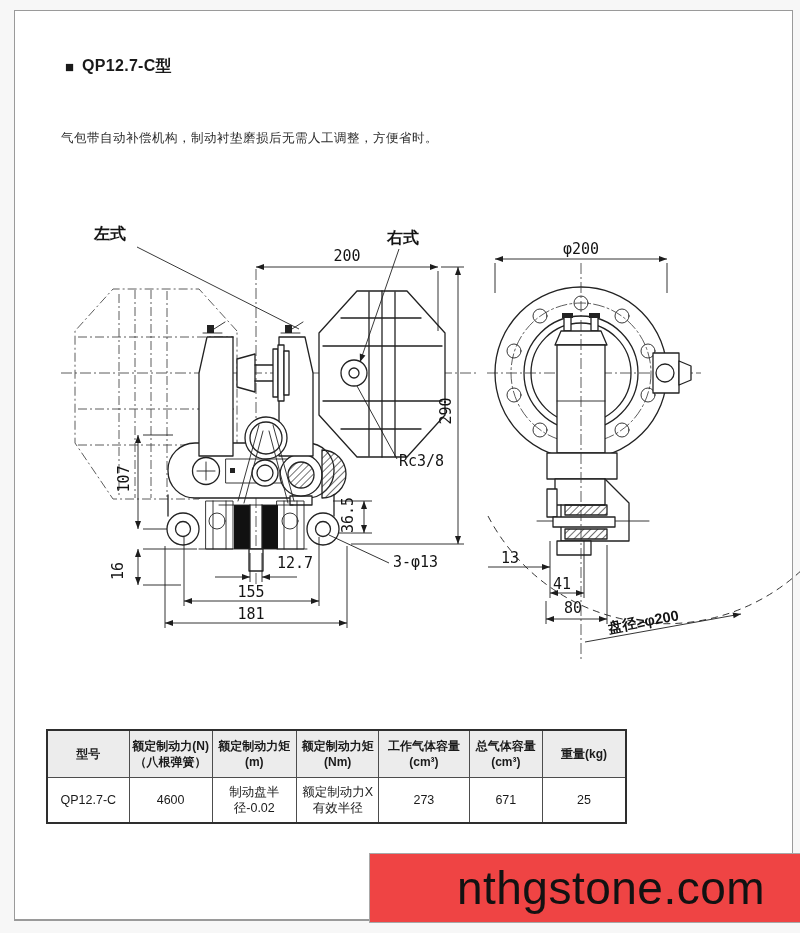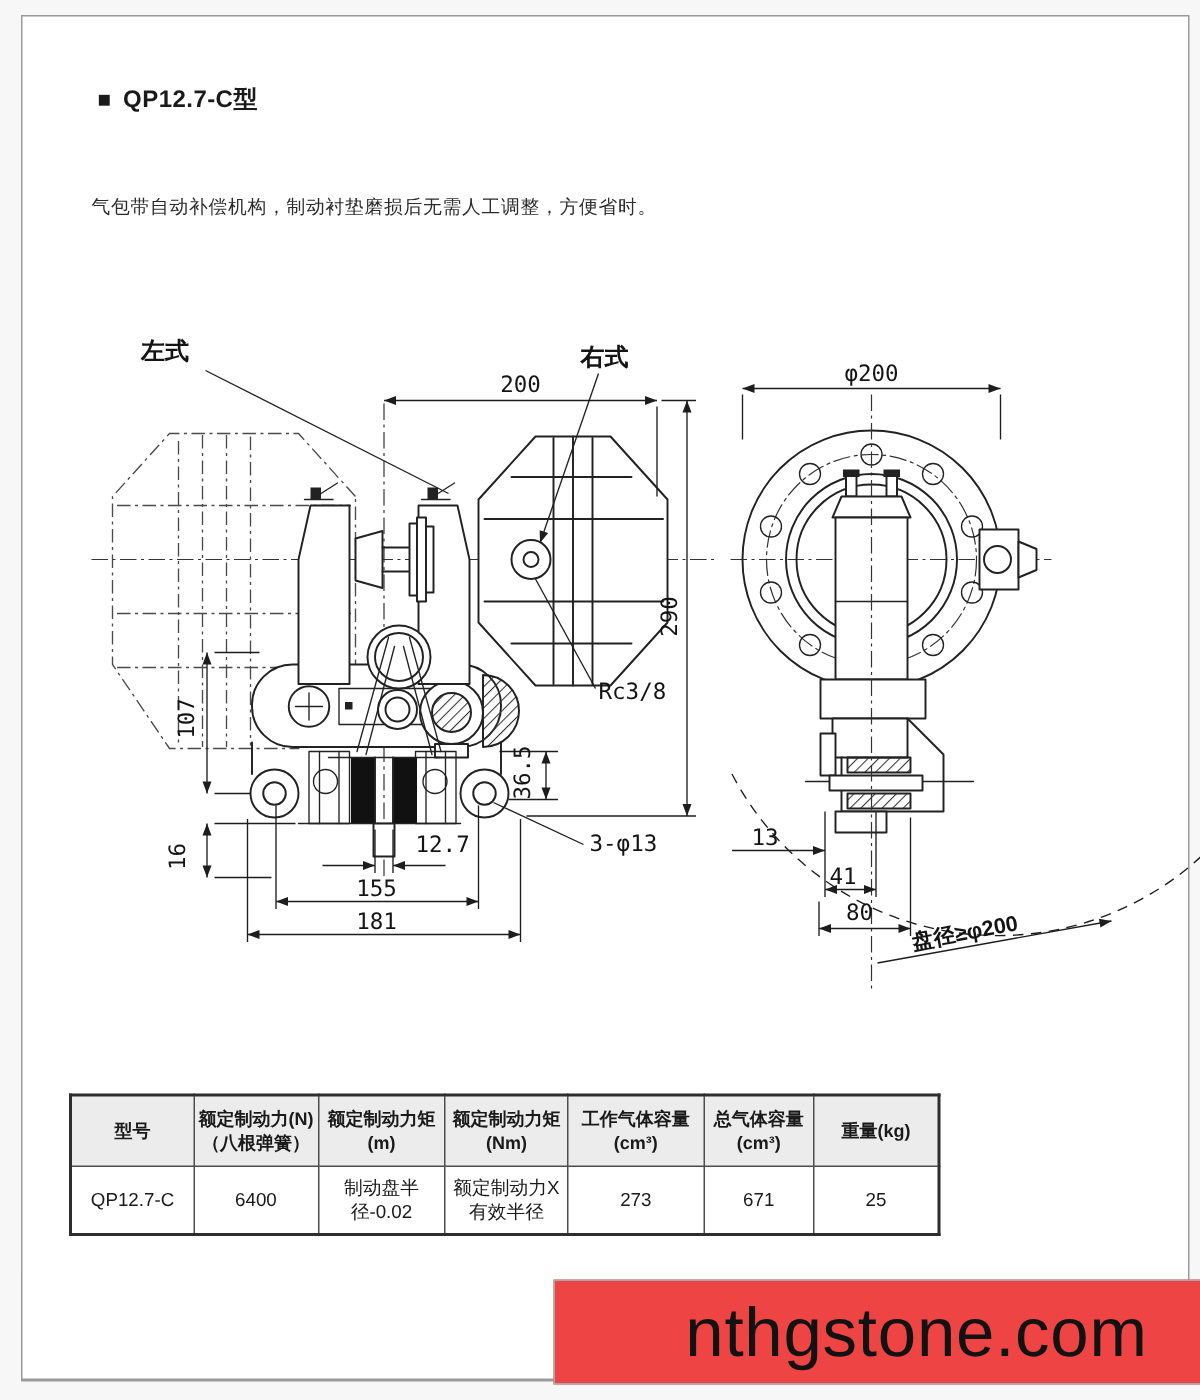--- a/index.html
+++ b/index.html
@@ -294,21 +294,21 @@
             </th>
           <th>
               <span>重量(kg)</span>
               <span></span>
             </th>
         </tr>
       </thead>
       <tbody>
         <tr>
           <td>QP12.7-C</td>
-          <td>6400</td>
+          <td>4600</td>
           <td>制动盘半径-0.02</td>
           <td>额定制动力X有效半径</td>
           <td>273</td>
           <td>671</td>
           <td>25</td>
         </tr>
       </tbody>
     </table>
 
     <div id="watermark">nthgstone.com</div>

